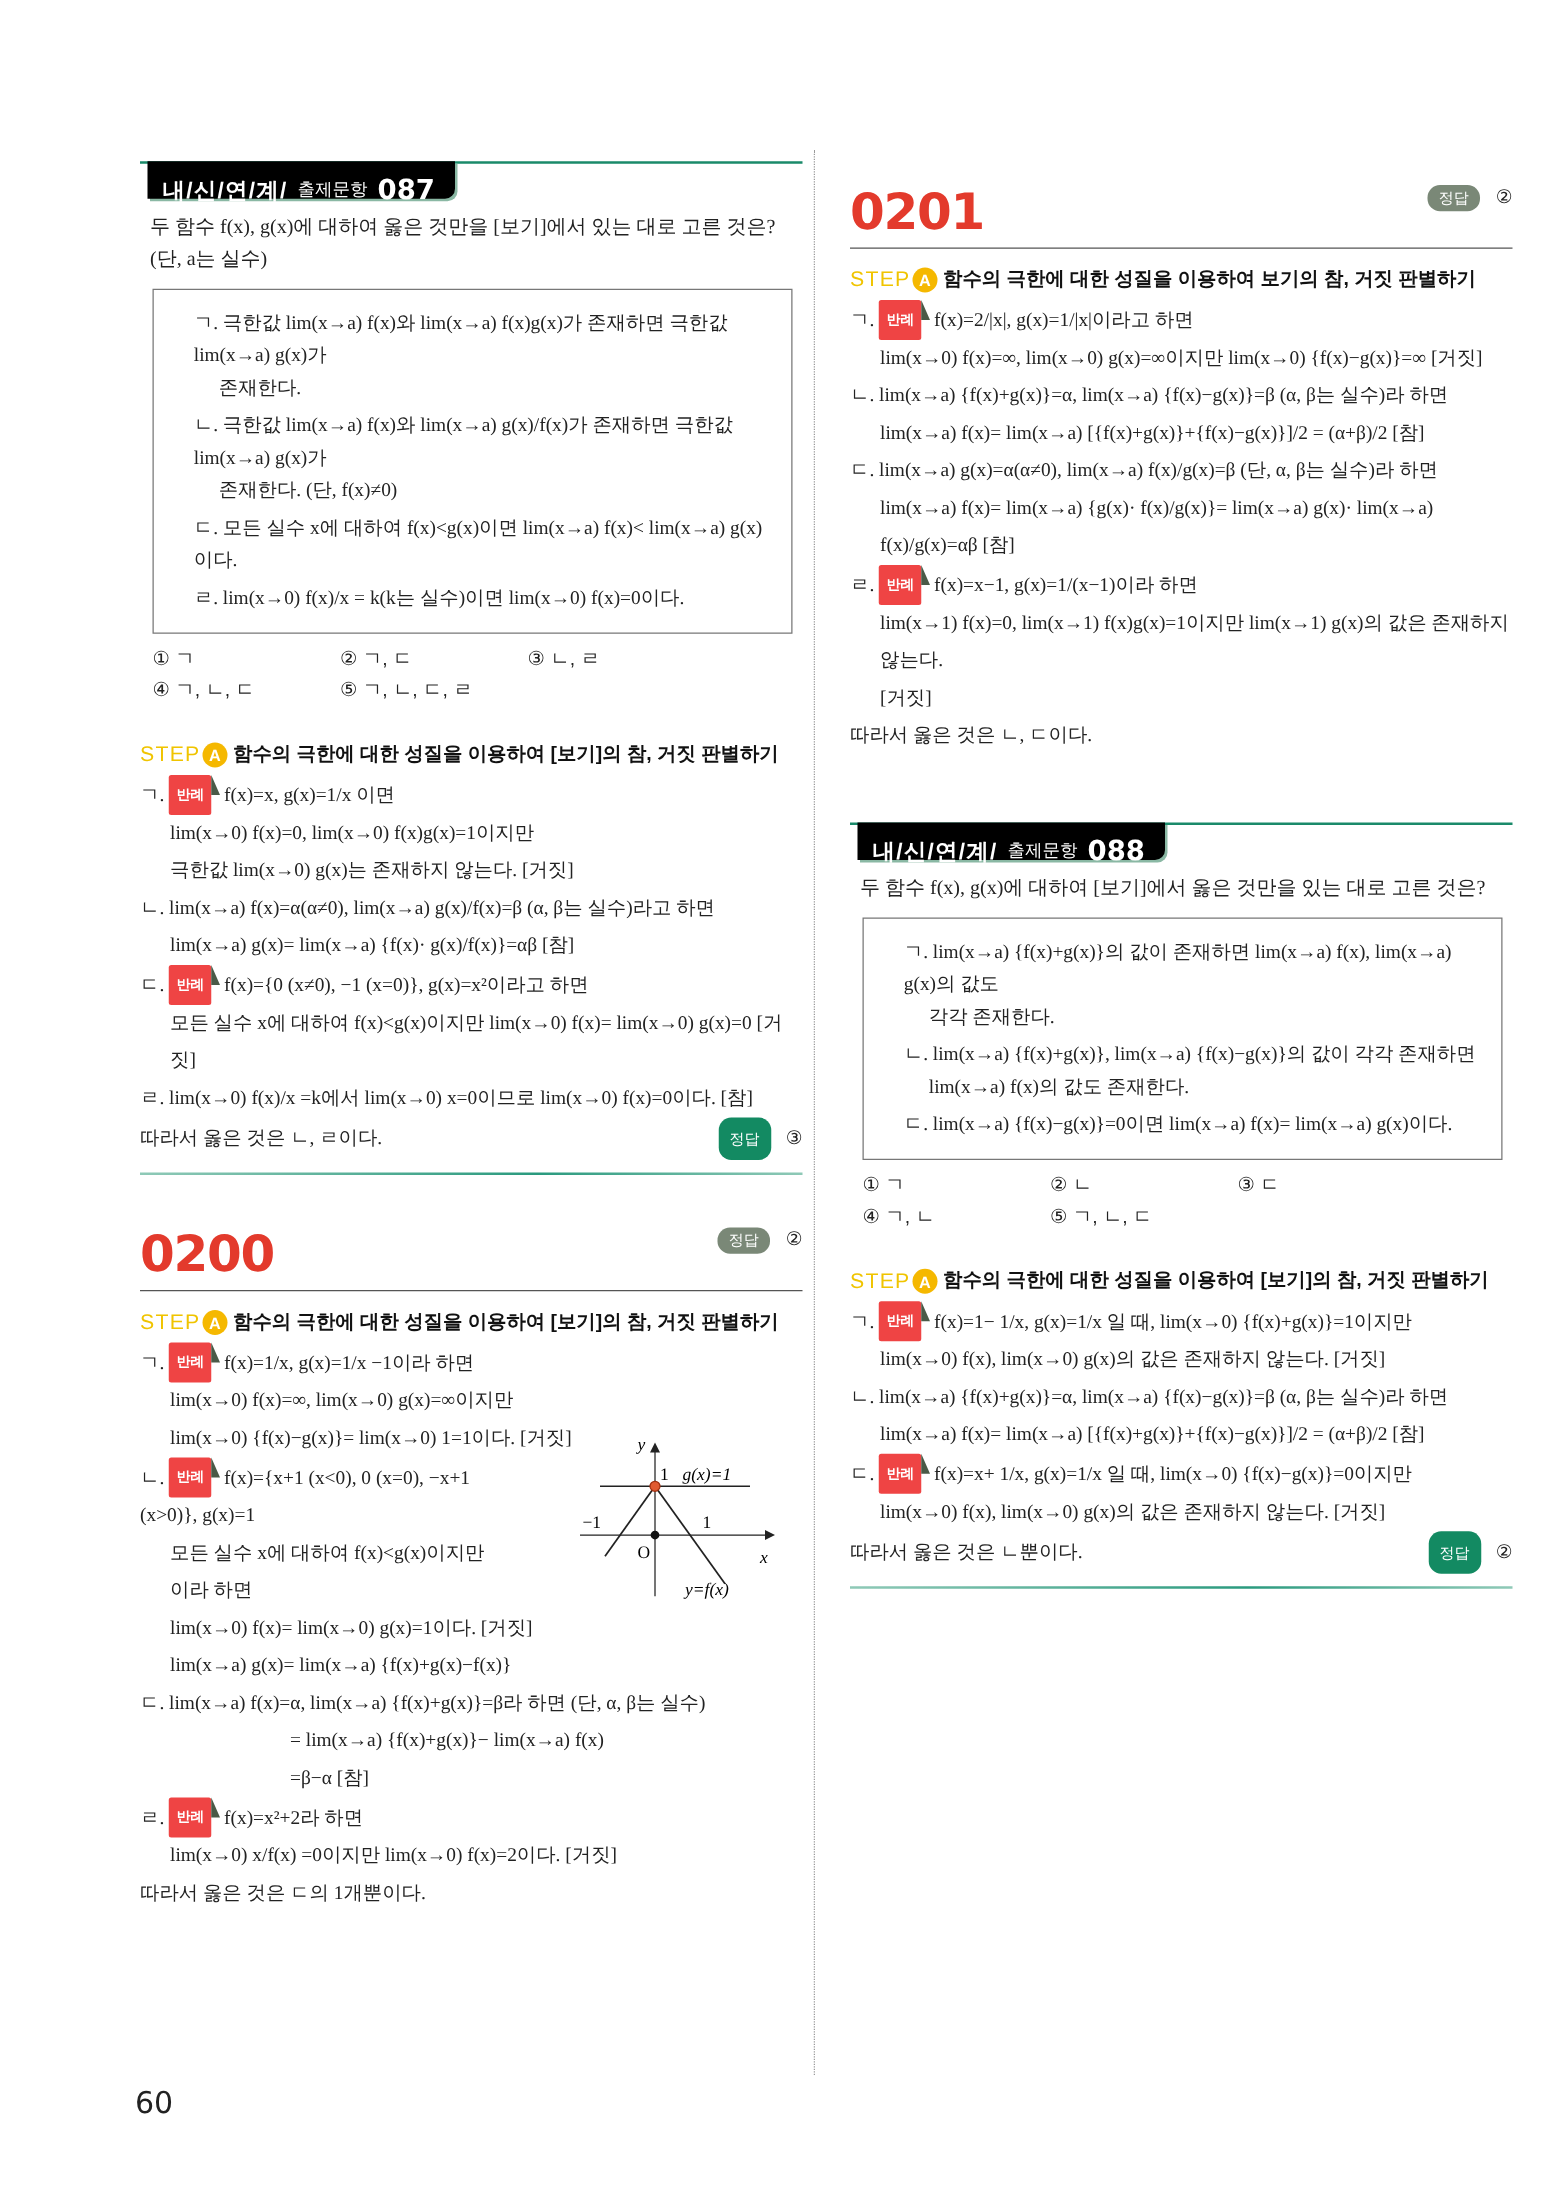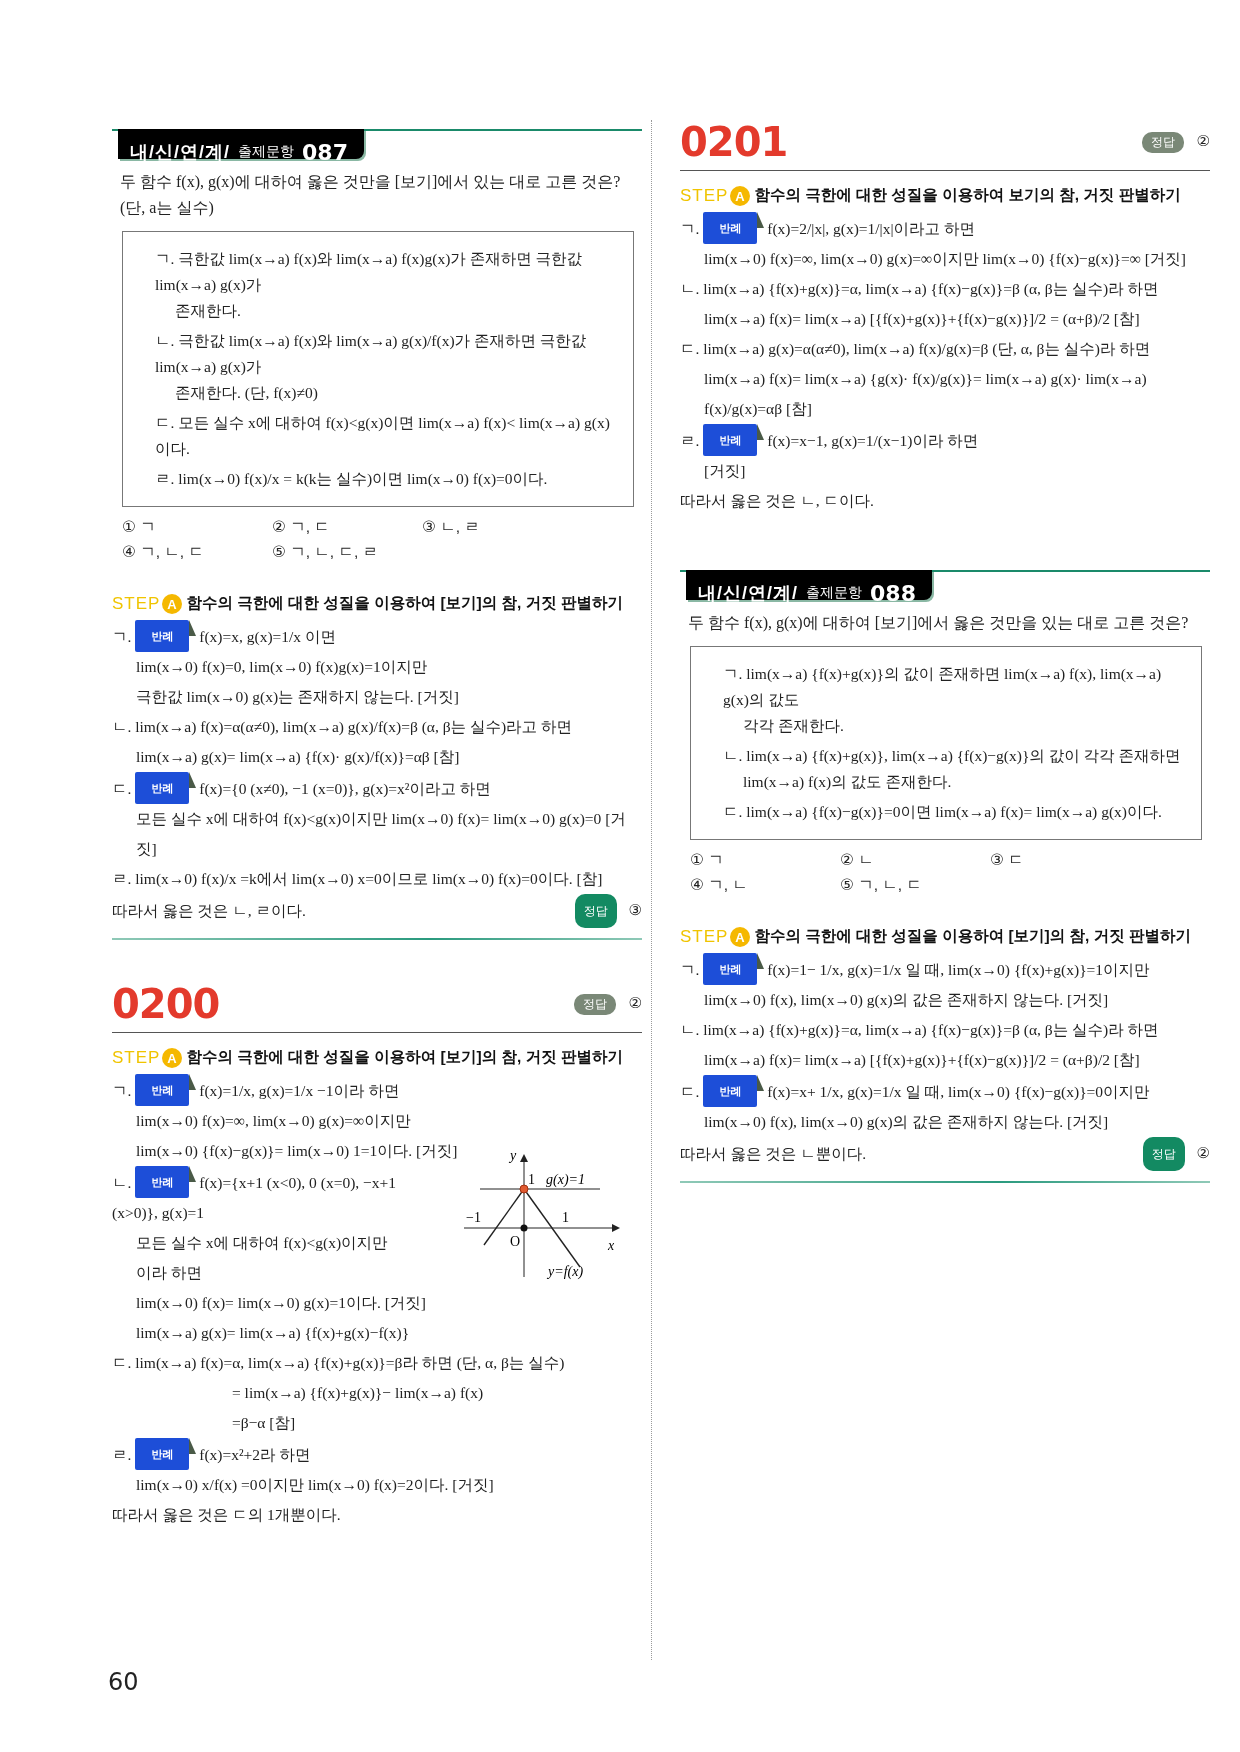--- a/index.html
+++ b/index.html
@@ -47,39 +47,39 @@
   .step-badge {
     width: 20px; height: 20px; border-radius: 50%; background: #f5b800; color: #fff;
     font-size: 13px; font-weight: bold; display: inline-flex; align-items: center; justify-content: center;
   }
   .step-title { font-weight: bold; font-size: 15.5px; color: #111; }
 
   .sol-line { font-size: 15.5px; line-height: 30px; }
   .indent { padding-left: 24px; }
   .indent2 { padding-left: 120px; }
   .counter-badge {
-    display: inline-block; background: #1d4ed8; color: #fff; font-size: 11px; font-weight: bold;
-    padding: 1px 16px; margin: 0 6px 0 4px; border-radius: 2px; position: relative; vertical-align: 2px;
+    display: inline-block; background: #ef4444; color: #fff; font-size: 11px; font-weight: bold;
+    padding: 1px 6px; margin: 0 6px 0 4px; border-radius: 2px; position: relative; vertical-align: 2px;
   }
   .counter-badge::after {
     content: ""; position: absolute; right: -7px; top: 0; border-left: 7px solid #4a5a47;
     border-top: 16px solid transparent;
   }
 
   .answer-row { display: flex; justify-content: space-between; align-items: center; line-height: 30px; font-size: 15.5px; text-align: right; }
   .answer-pill {
     display: inline-block; background: #138a62; color: #fff; font-size: 12px;
     padding: 2px 9px; border-radius: 10px; margin-right: 8px;
   }
   .answer-pill.gray { background: #7a8877; }
   .answer-val { font-size: 15px; }
 
   .end-rule { height: 2px; background: linear-gradient(90deg, #8fc9b7, #2a9a7e 60%, #8fc9b7); margin-top: 10px; }
 
-  .prob-head { display: flex; justify-content: space-between; align-items: center; border-bottom: 1.5px solid #555; padding-bottom: 6px; margin-bottom: 14px; }
+  .prob-head { display: flex; justify-content: space-between; align-items: flex-start; border-bottom: 1.5px solid #555; padding-bottom: 6px; margin-bottom: 14px; margin-top: 28px; }
   .prob-num { color: #e33a2c; font-size: 40px; font-weight: bold; font-family: "DejaVu Sans", sans-serif; letter-spacing: -1px; line-height: 44px; }
 
   .graph { position: absolute; right: 20px; }
   .page-num { position: absolute; left: 108px; top: 1668px; font-size: 24px; font-family: "DejaVu Sans", sans-serif; }
 </style>
 </head>
 <body>
 
 <div class="divider-v"></div>
 
@@ -221,20 +221,21 @@
       <span class="step-title">함수의 극한에 대한 성질을 이용하여 보기의 참, 거짓 판별하기</span>
     </div>
     <div class="math">
       <div class="sol-line"><span>ㄱ.</span><span class="counter-badge">반례</span> <span>f(x)=2/|x|, g(x)=1/|x|이라고 하면</span></div>
       <div class="sol-line indent">lim(x→0) f(x)=∞, lim(x→0) g(x)=∞이지만 lim(x→0) {f(x)−g(x)}=∞ [거짓]</div>
       <div class="sol-line"><span>ㄴ.</span> <span>lim(x→a) {f(x)+g(x)}=α, lim(x→a) {f(x)−g(x)}=β (α, β는 실수)라 하면</span></div>
       <div class="sol-line indent">lim(x→a) f(x)= lim(x→a) [{f(x)+g(x)}+{f(x)−g(x)}]/2 = (α+β)/2 [참]</div>
       <div class="sol-line"><span>ㄷ.</span> <span>lim(x→a) g(x)=α(α≠0), lim(x→a) f(x)/g(x)=β (단, α, β는 실수)라 하면</span></div>
       <div class="sol-line indent">lim(x→a) f(x)= lim(x→a) {g(x)· f(x)/g(x)}= lim(x→a) g(x)· lim(x→a) f(x)/g(x)=αβ [참]</div>
       <div class="sol-line"><span>ㄹ.</span><span class="counter-badge">반례</span> <span>f(x)=x−1, g(x)=1/(x−1)이라 하면</span></div>
+      <div class="sol-line indent">lim(x→1) f(x)=0, lim(x→1) f(x)g(x)=1이지만 lim(x→1) g(x)의 값은 존재하지 않는다.</div>
       <div class="sol-line indent">[거짓]</div>
       <div class="sol-line">따라서 옳은 것은 ㄴ, ㄷ이다.</div>
     </div>
   </section>
 
   <section style="margin-top:50px;">
     <div class="naesin-header">
       <div class="rule"></div>
       <div class="naesin-tab">
         <span class="brand">내/신/연/계/</span>

